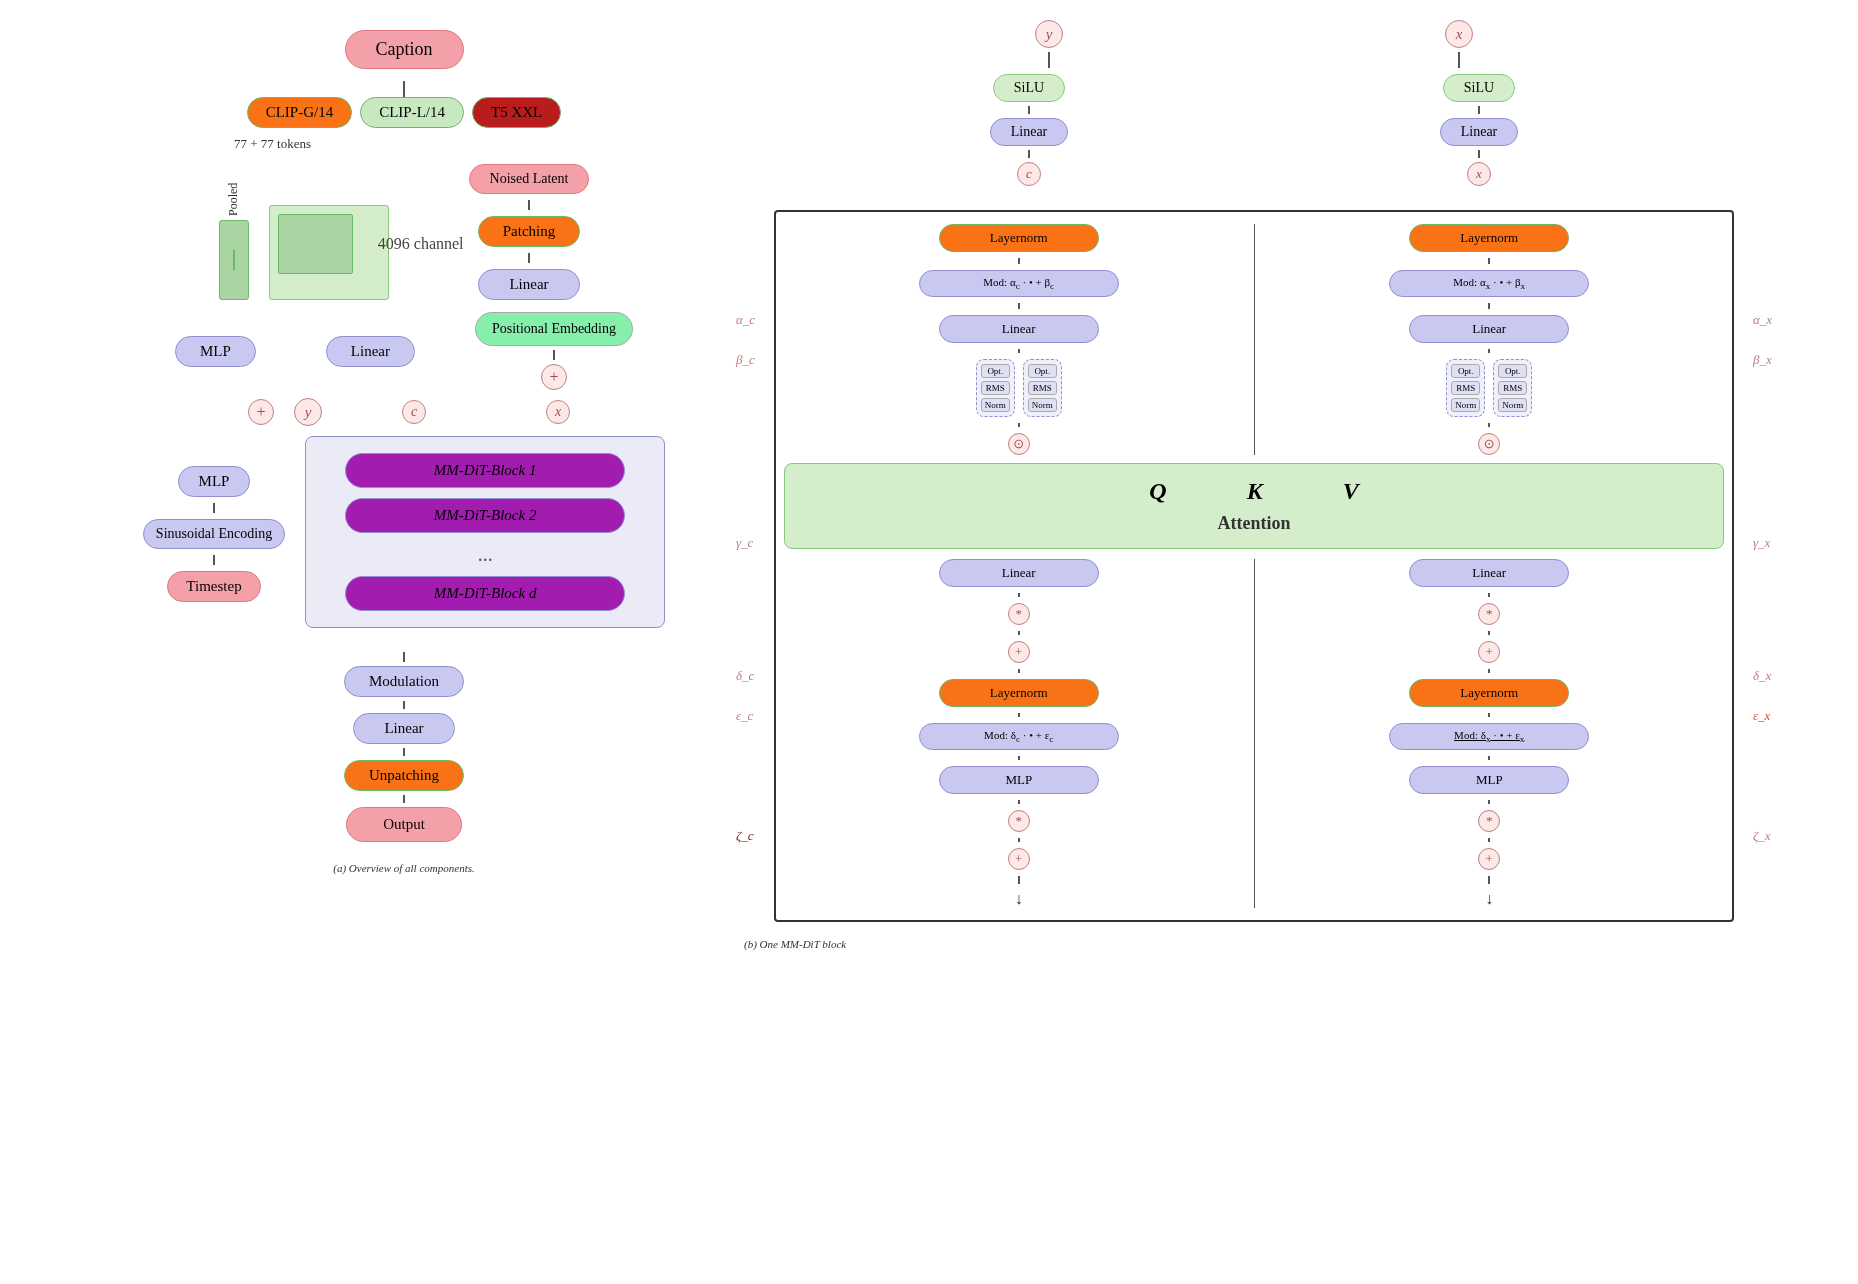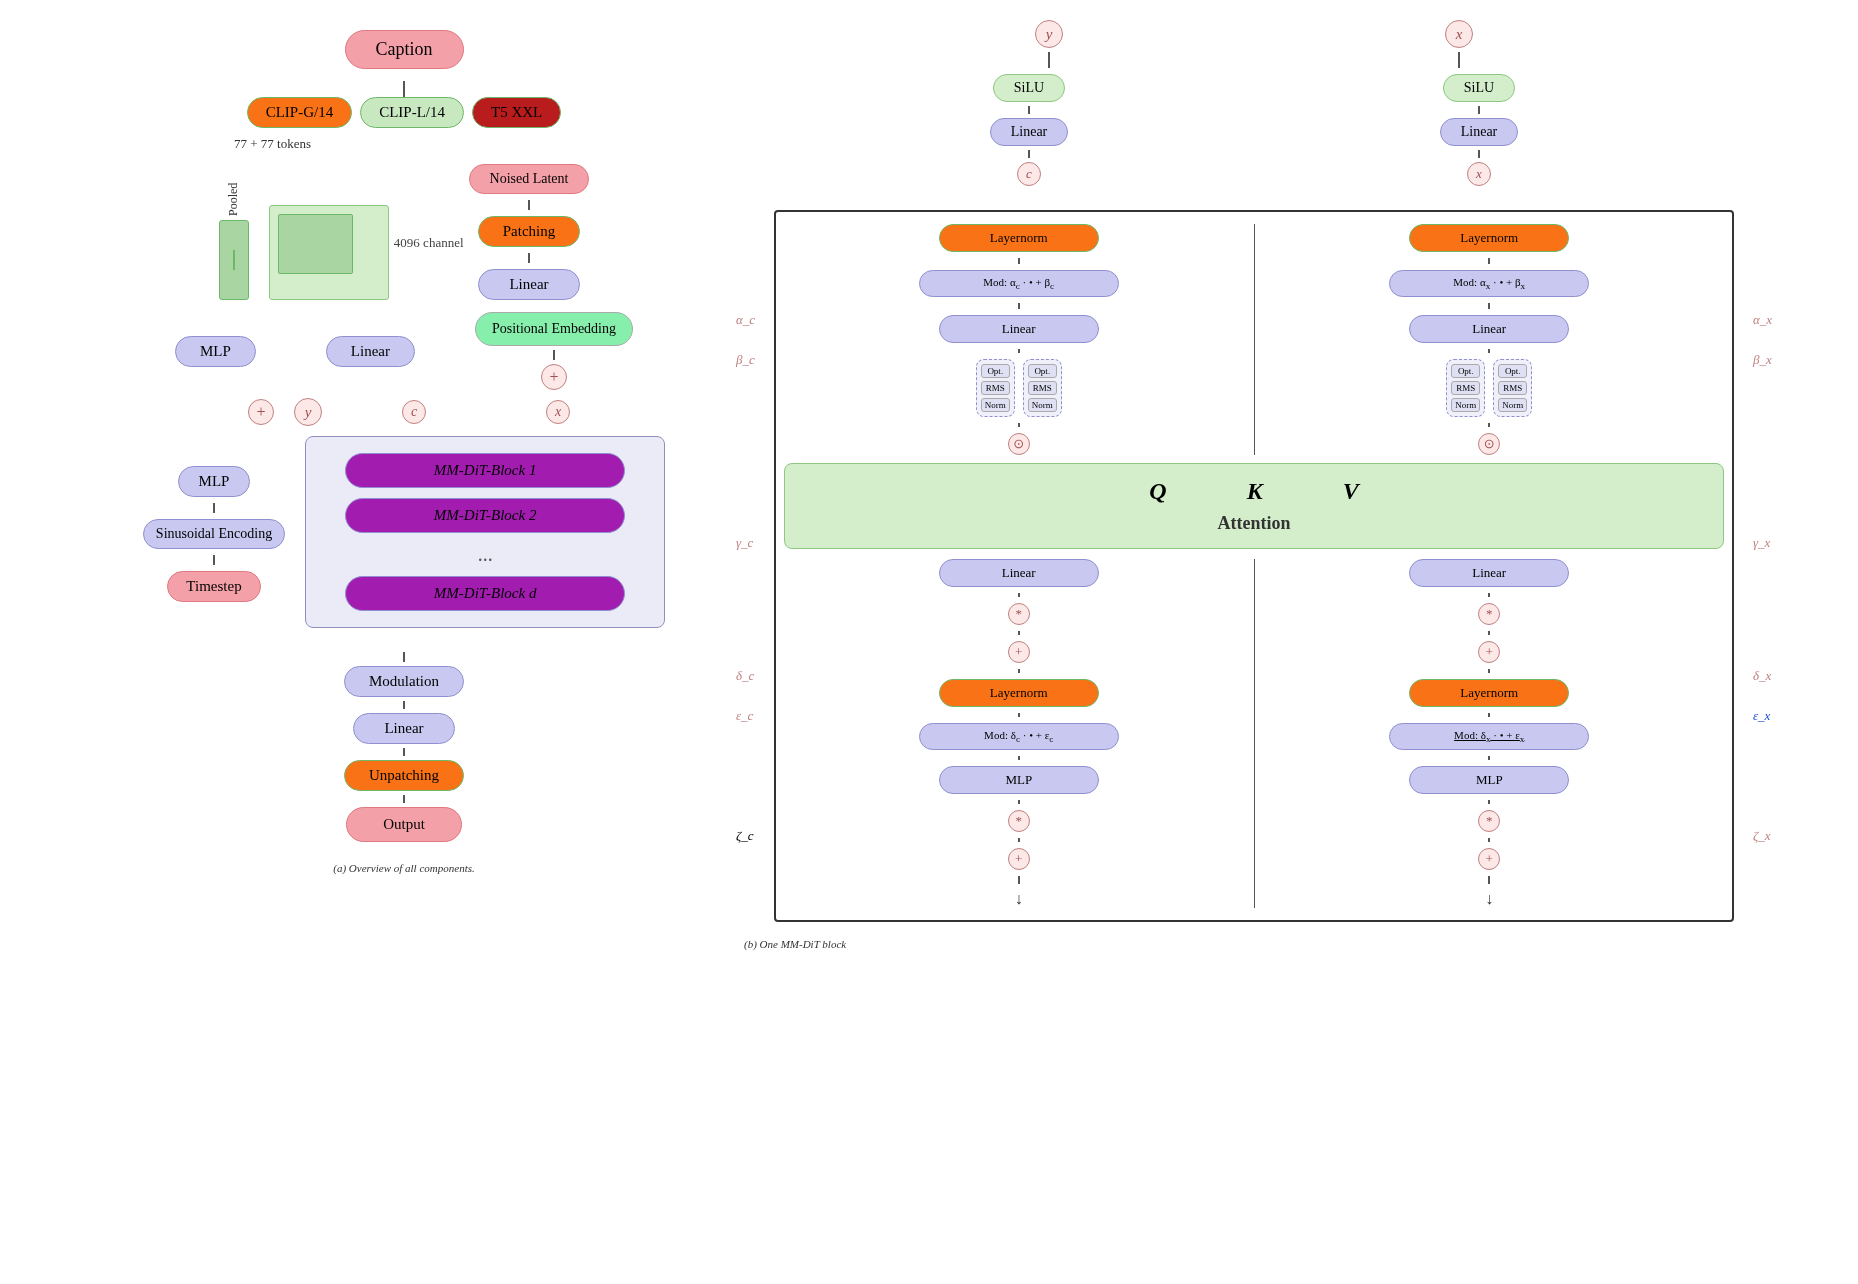--- a/index.html
+++ b/index.html
@@ -170,21 +170,21 @@
         <div style="font-size:12px; writing-mode:vertical-rl; transform:rotate(180deg); color:#333; height:60px; display:flex; align-items:center;">Pooled</div>
         <div style="width:30px; height:80px; background:#a8d5a2; border:1.5px solid #6db868; border-radius:3px; display:flex; align-items:center; justify-content:center;">
           <div style="width:2px; height:20px; background:#6db868;"></div>
         </div>
       </div>
 
       <div style="position:relative;">
         <div style="width:120px; height:95px; background:#d4eecc; border:1.5px solid #8cc880; border-radius:3px; position:relative;">
           <div style="position:absolute; top:8px; left:8px; width:75px; height:60px; background:#a8d5a2; border:1.5px solid #6db868; border-radius:2px;"></div>
         </div>
-        <div style="position:absolute; right:-75px; top:30px; font-size:13px; color:#444;">4096 channel</div>
+        <div style="position:absolute; right:-75px; top:30px; font-size:16px; color:#444;">4096 channel</div>
       </div>
 
       <div class="flex-col gap6" style="margin-left:60px;">
         <div class="box box-pink" style="font-size:14px; padding:6px 20px;">Noised Latent</div>
         <div style="height:10px; width:2px; background:#555; margin:0 auto;"></div>
         <div class="box box-green" style="font-size:15px; padding:6px 24px;">Patching</div>
         <div style="height:10px; width:2px; background:#555; margin:0 auto;"></div>
         <div class="box box-lavender" style="font-size:15px; padding:6px 30px;">Linear</div>
       </div>
     </div>
@@ -275,33 +275,33 @@
         <div style="height:90px;"></div>
         <div style="font-size:13px; font-style:italic; color:#c08080; height:40px; display:flex; align-items:center;">α_c</div>
         <div style="font-size:13px; font-style:italic; color:#c08080; height:40px; display:flex; align-items:center;">β_c</div>
         <div style="height:100px;"></div>
         <div style="height:40px;"></div>
         <div style="font-size:13px; font-style:italic; color:#c08080; height:46px; display:flex; align-items:center;">γ_c</div>
         <div style="height:90px;"></div>
         <div style="font-size:13px; font-style:italic; color:#c08080; height:40px; display:flex; align-items:center;">δ_c</div>
         <div style="font-size:13px; font-style:italic; color:#c08080; height:40px; display:flex; align-items:center;">ε_c</div>
         <div style="height:80px;"></div>
-        <div style="font-size:13px; font-style:italic; color:#000000; height:40px; display:flex; align-items:center;">ζ_c</div>
+        <div style="font-size:13px; font-style:italic; color:#7f1d1d; height:40px; display:flex; align-items:center;">ζ_c</div>
       </div>
 
       <div style="position:absolute; right:-38px; top:0; display:flex; flex-direction:column; gap:0;">
         <div style="height:90px;"></div>
         <div style="font-size:13px; font-style:italic; color:#c08080; height:40px; display:flex; align-items:center;">α_x</div>
         <div style="font-size:13px; font-style:italic; color:#c08080; height:40px; display:flex; align-items:center;">β_x</div>
         <div style="height:100px;"></div>
         <div style="height:40px;"></div>
         <div style="font-size:13px; font-style:italic; color:#c08080; height:46px; display:flex; align-items:center;">γ_x</div>
         <div style="height:90px;"></div>
         <div style="font-size:13px; font-style:italic; color:#c08080; height:40px; display:flex; align-items:center;">δ_x</div>
-        <div style="font-size:13px; font-style:italic; color:#1d4ed8; height:40px; display:flex; align-items:center;">ε_x</div>
+        <div style="font-size:13px; font-style:italic; color:#ef4444; height:40px; display:flex; align-items:center;">ε_x</div>
         <div style="height:80px;"></div>
         <div style="font-size:13px; font-style:italic; color:#c08080; height:40px; display:flex; align-items:center;">ζ_x</div>
       </div>
 
       <div style="border:2px solid #333; border-radius:4px; padding:12px 8px;">
         <div style="display:flex; gap:0;">
 
           <div style="flex:1; display:flex; flex-direction:column; align-items:center; gap:6px; padding:0 12px; border-right:1.5px solid #555;">
 
             <div class="box box-green" style="font-size:13px; padding:5px 18px; width:160px;">Layernorm</div>

